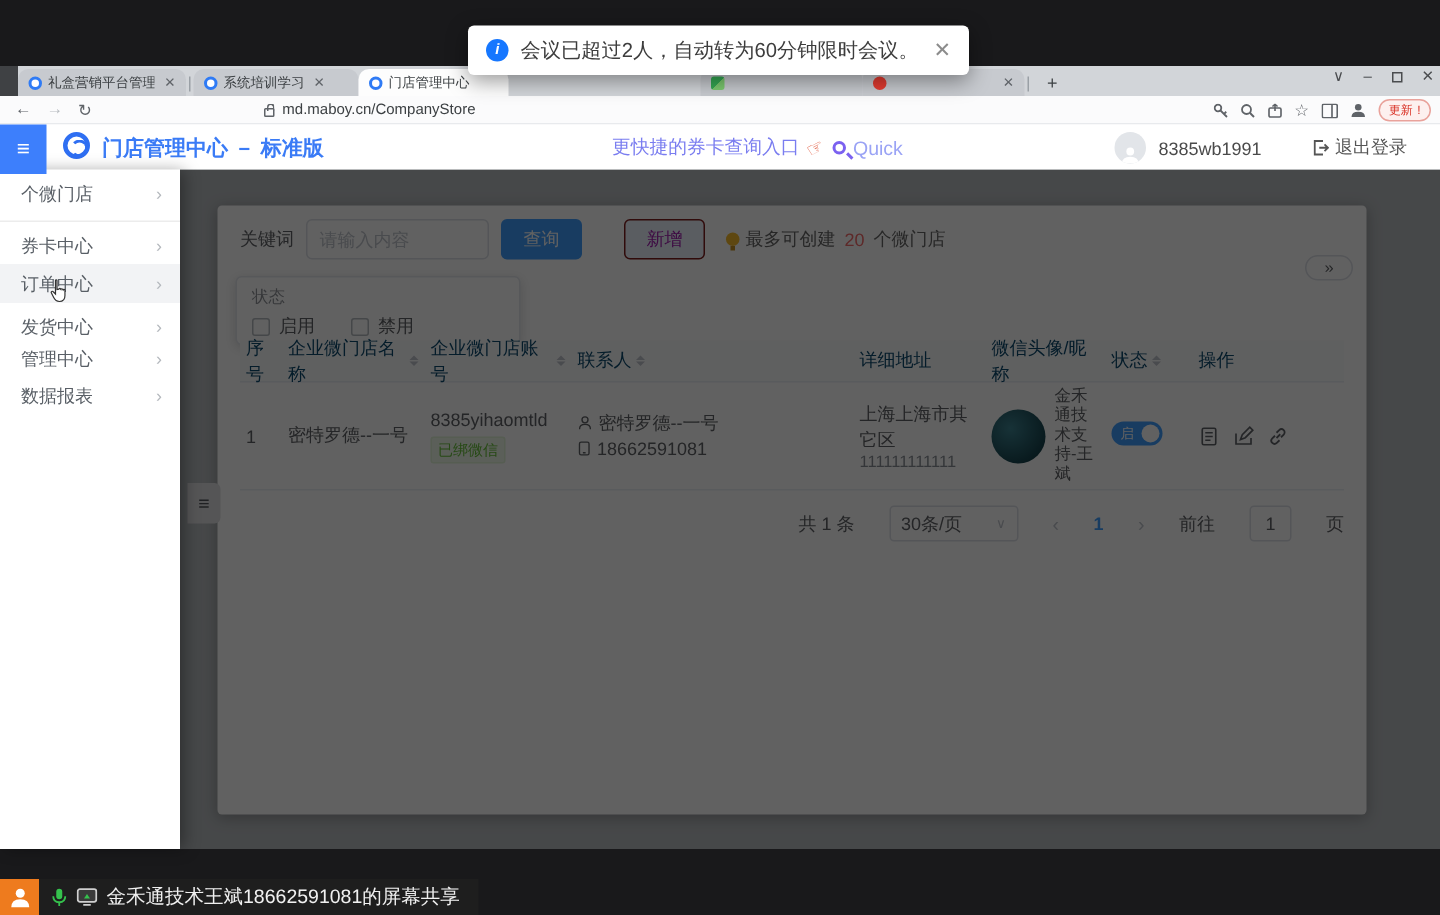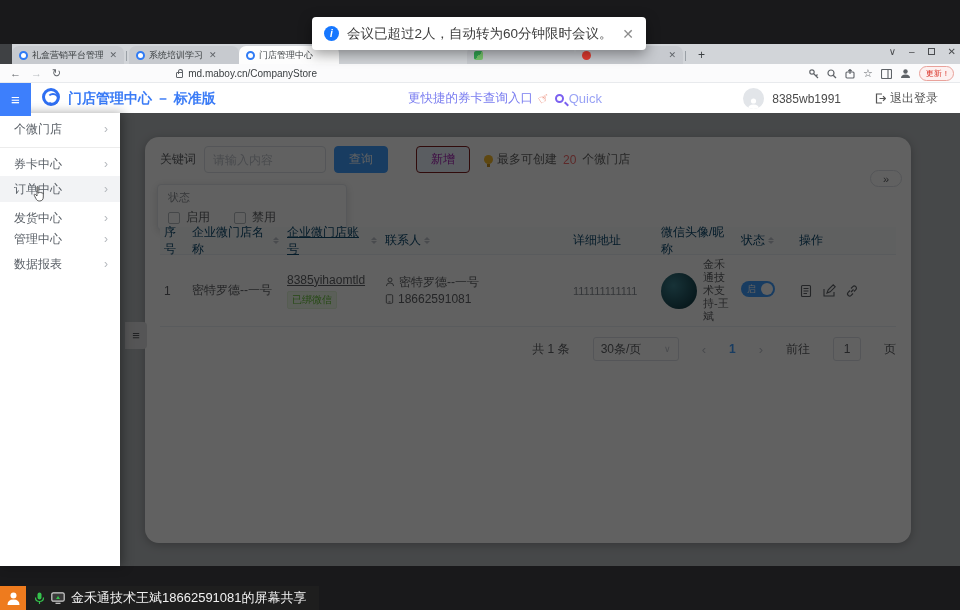--- a/index.html
+++ b/index.html
@@ -73,21 +73,21 @@
   .ddivider { position:absolute; left:0; top:34px; width:120px; height:1px; background:#ececec; }
 
   .main { position:absolute; left:120px; top:0; right:0; bottom:0; background:#b9bdc0; overflow:hidden; }
   .dim-mask { position:absolute; inset:0; background:rgba(0,0,0,.62); z-index:5; }
 
   .handle { position:absolute; left:5px; top:209px; width:22px; height:27px; background:#dfe0e2;
             border-radius:0 4px 4px 0; display:flex; align-items:center; justify-content:center;
             color:#55585c; font-size:13px; }
 
   .card { position:absolute; left:25px; top:24px; width:766px; height:406px; background:#fff;
-          border-radius:14px; box-shadow:0 2px 10px rgba(0,0,0,.25); }
+          border-radius:3px; box-shadow:0 2px 10px rgba(0,0,0,.25); }
   .expand-pill { position:absolute; top:33px; right:8px; width:32px; height:17px; border:1px solid #dcdfe6;
                  border-radius:9px; background:#fff; display:flex; align-items:center; justify-content:center;
                  color:#606266; font-size:11px; }
 
   .searchrow { position:absolute; left:15px; top:9px; display:flex; align-items:center; gap:8px; }
   .flabel { font-size:12px; color:#606266; }
   .kw-input { width:122px; height:27px; border:1px solid #dcdfe6; border-radius:4px; font-size:12px;
               padding:0 8px; color:#606266; font-family:inherit; }
   .kw-input::placeholder { color:#c0c4cc; }
   .btn { height:27px; border-radius:4px; font-size:12px; padding:0 14px; font-family:inherit; }
@@ -103,21 +103,21 @@
   .pop-label { font-size:11px; color:#909399; }
   .pop-opts { display:flex; gap:24px; margin-top:4px; }
   .chk { display:flex; align-items:center; gap:6px; font-size:12px; color:#606266; }
   .chkbox { width:12px; height:12px; border:1px solid #b5babf; border-radius:2px; background:#fff; }
 
   .table { position:absolute; left:15px; top:90px; right:15px; font-size:12px; color:#606266; }
   .thead { display:flex; align-items:center; height:28px; background:#fafbfc; border-bottom:1px solid #ebeef5;
            color:#0c4a6e; }
   .trow { display:flex; align-items:center; min-height:72px; border-bottom:1px solid #ebeef5; }
   .col { padding:0 4px; flex:none; }
-  .c0{width:28px;} .c1{width:95px;} .c2{width:98px;text-decoration:underline;} .c3{width:188px;} .c4{width:88px;}
+  .c0{width:28px;} .c1{width:95px;} .c2{width:98px;} .c3{width:188px;} .c4{width:88px;}
   .c5{width:80px;} .c6{width:58px;} .c7{width:91px;}
   .hcell { display:flex; align-items:center; gap:3px; }
   .carets { display:flex; flex-direction:column; gap:1px; }
   .caret { width:0; height:0; border:3px solid transparent; }
   .caret.up { border-bottom-color:#c0c4cc; border-top:none; }
   .caret.down { border-top-color:#c0c4cc; border-bottom:none; }
   .acct-tag { display:inline-block; margin-top:4px; background:#f0f9eb; border:1px solid #e1f3d8;
               color:#67c23a; font-size:10px; padding:1px 4px; border-radius:2px; }
   .contact-line { display:flex; align-items:center; gap:4px; line-height:17px; }
   .addr2 { color:#8a8f96; font-size:11px; }
@@ -347,20 +347,21 @@
                 </div>
                 <div class="contact-line">
                   <svg width="9" height="10" viewBox="0 0 9 11">
                       <rect x="1" y="0.8" width="7" height="9.4" rx="1.2" fill="none" stroke="#606266"></rect>
                       <line x1="3.5" y1="8.6" x2="5.5" y2="8.6" stroke="#606266"></line>
                     </svg>
                   <span>18662591081</span>
                 </div>
               </div>
               <div class="col c4">
+                <div>上海上海市其它区</div>
                 <div class="addr2">111111111111</div>
               </div>
               <div class="col c5 nickcell">
                 <span class="avatar-tb"></span>
                 <span class="nicktext">金禾通技术支持-王斌</span>
               </div>
               <div class="col c6">
                 <span class="toggle" style="display:inline-block;">
                   <span class="tlabel">启</span>
                   <span class="knob"></span>

